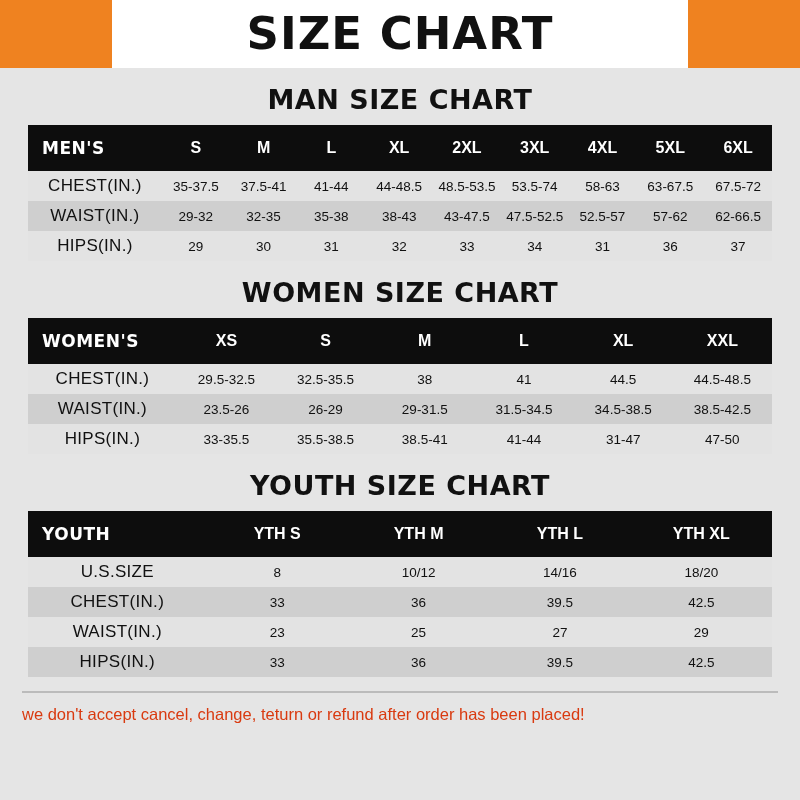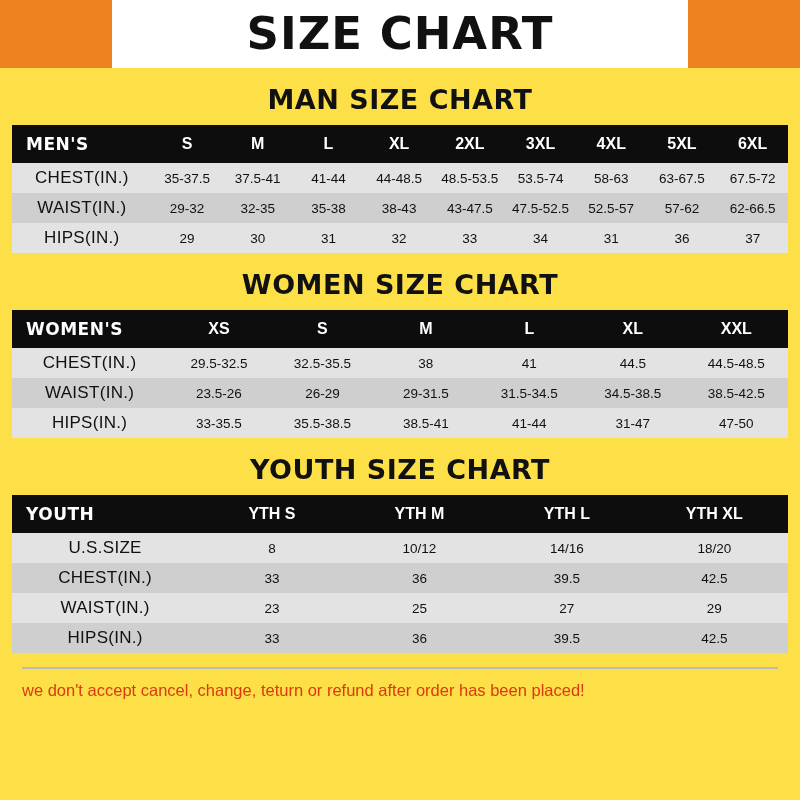--- a/index.html
+++ b/index.html
@@ -10,21 +10,21 @@
     width: 800px;
     height: 800px;
     background: #ffffff;
     font-family: "Liberation Sans", sans-serif;
     overflow: hidden;
   }
   .page {
     position: relative;
     width: 800px;
     height: 800px;
-    background: #fde047;
+    background: #e5e5e5;
     box-sizing: border-box;
   }
   
   .header-band {
     position: relative;
     height: 68px;
     background: #ffffff;
     display: flex;
     align-items: center;
     justify-content: center;
@@ -46,21 +46,21 @@
     font-family: "DejaVu Sans", sans-serif;
     font-weight: bold;
     font-size: 45px;
     letter-spacing: 1px;
     color: #111111;
     text-align: center;
     line-height: 68px;
   }
   
   .section {
-    padding: 0 12px;
+    padding: 0 28px;
   }
   .section-title {
     text-align: center;
     font-family: "DejaVu Sans", sans-serif;
     font-weight: bold;
     font-size: 27px;
     color: #111111;
     letter-spacing: 0.5px;
     margin: 16px 0 10px 0;
   }
@@ -76,21 +76,21 @@
     color: #111111;
     padding: 0;
     height: 30px;
     vertical-align: middle;
     font-family: "Liberation Sans", sans-serif;
   }
   table.size-table thead th {
     background: #0d0d0d;
     color: #ffffff;
     font-weight: bold;
-    height: 38px;
+    height: 46px;
     font-size: 16px;
   }
   table.size-table thead th.rowhead {
     text-align: left;
     padding-left: 14px;
     font-family: "DejaVu Sans", sans-serif;
     font-size: 17px;
     letter-spacing: 0.5px;
   }
   table.size-table tbody tr.odd td { background: #e3e3e3; }

